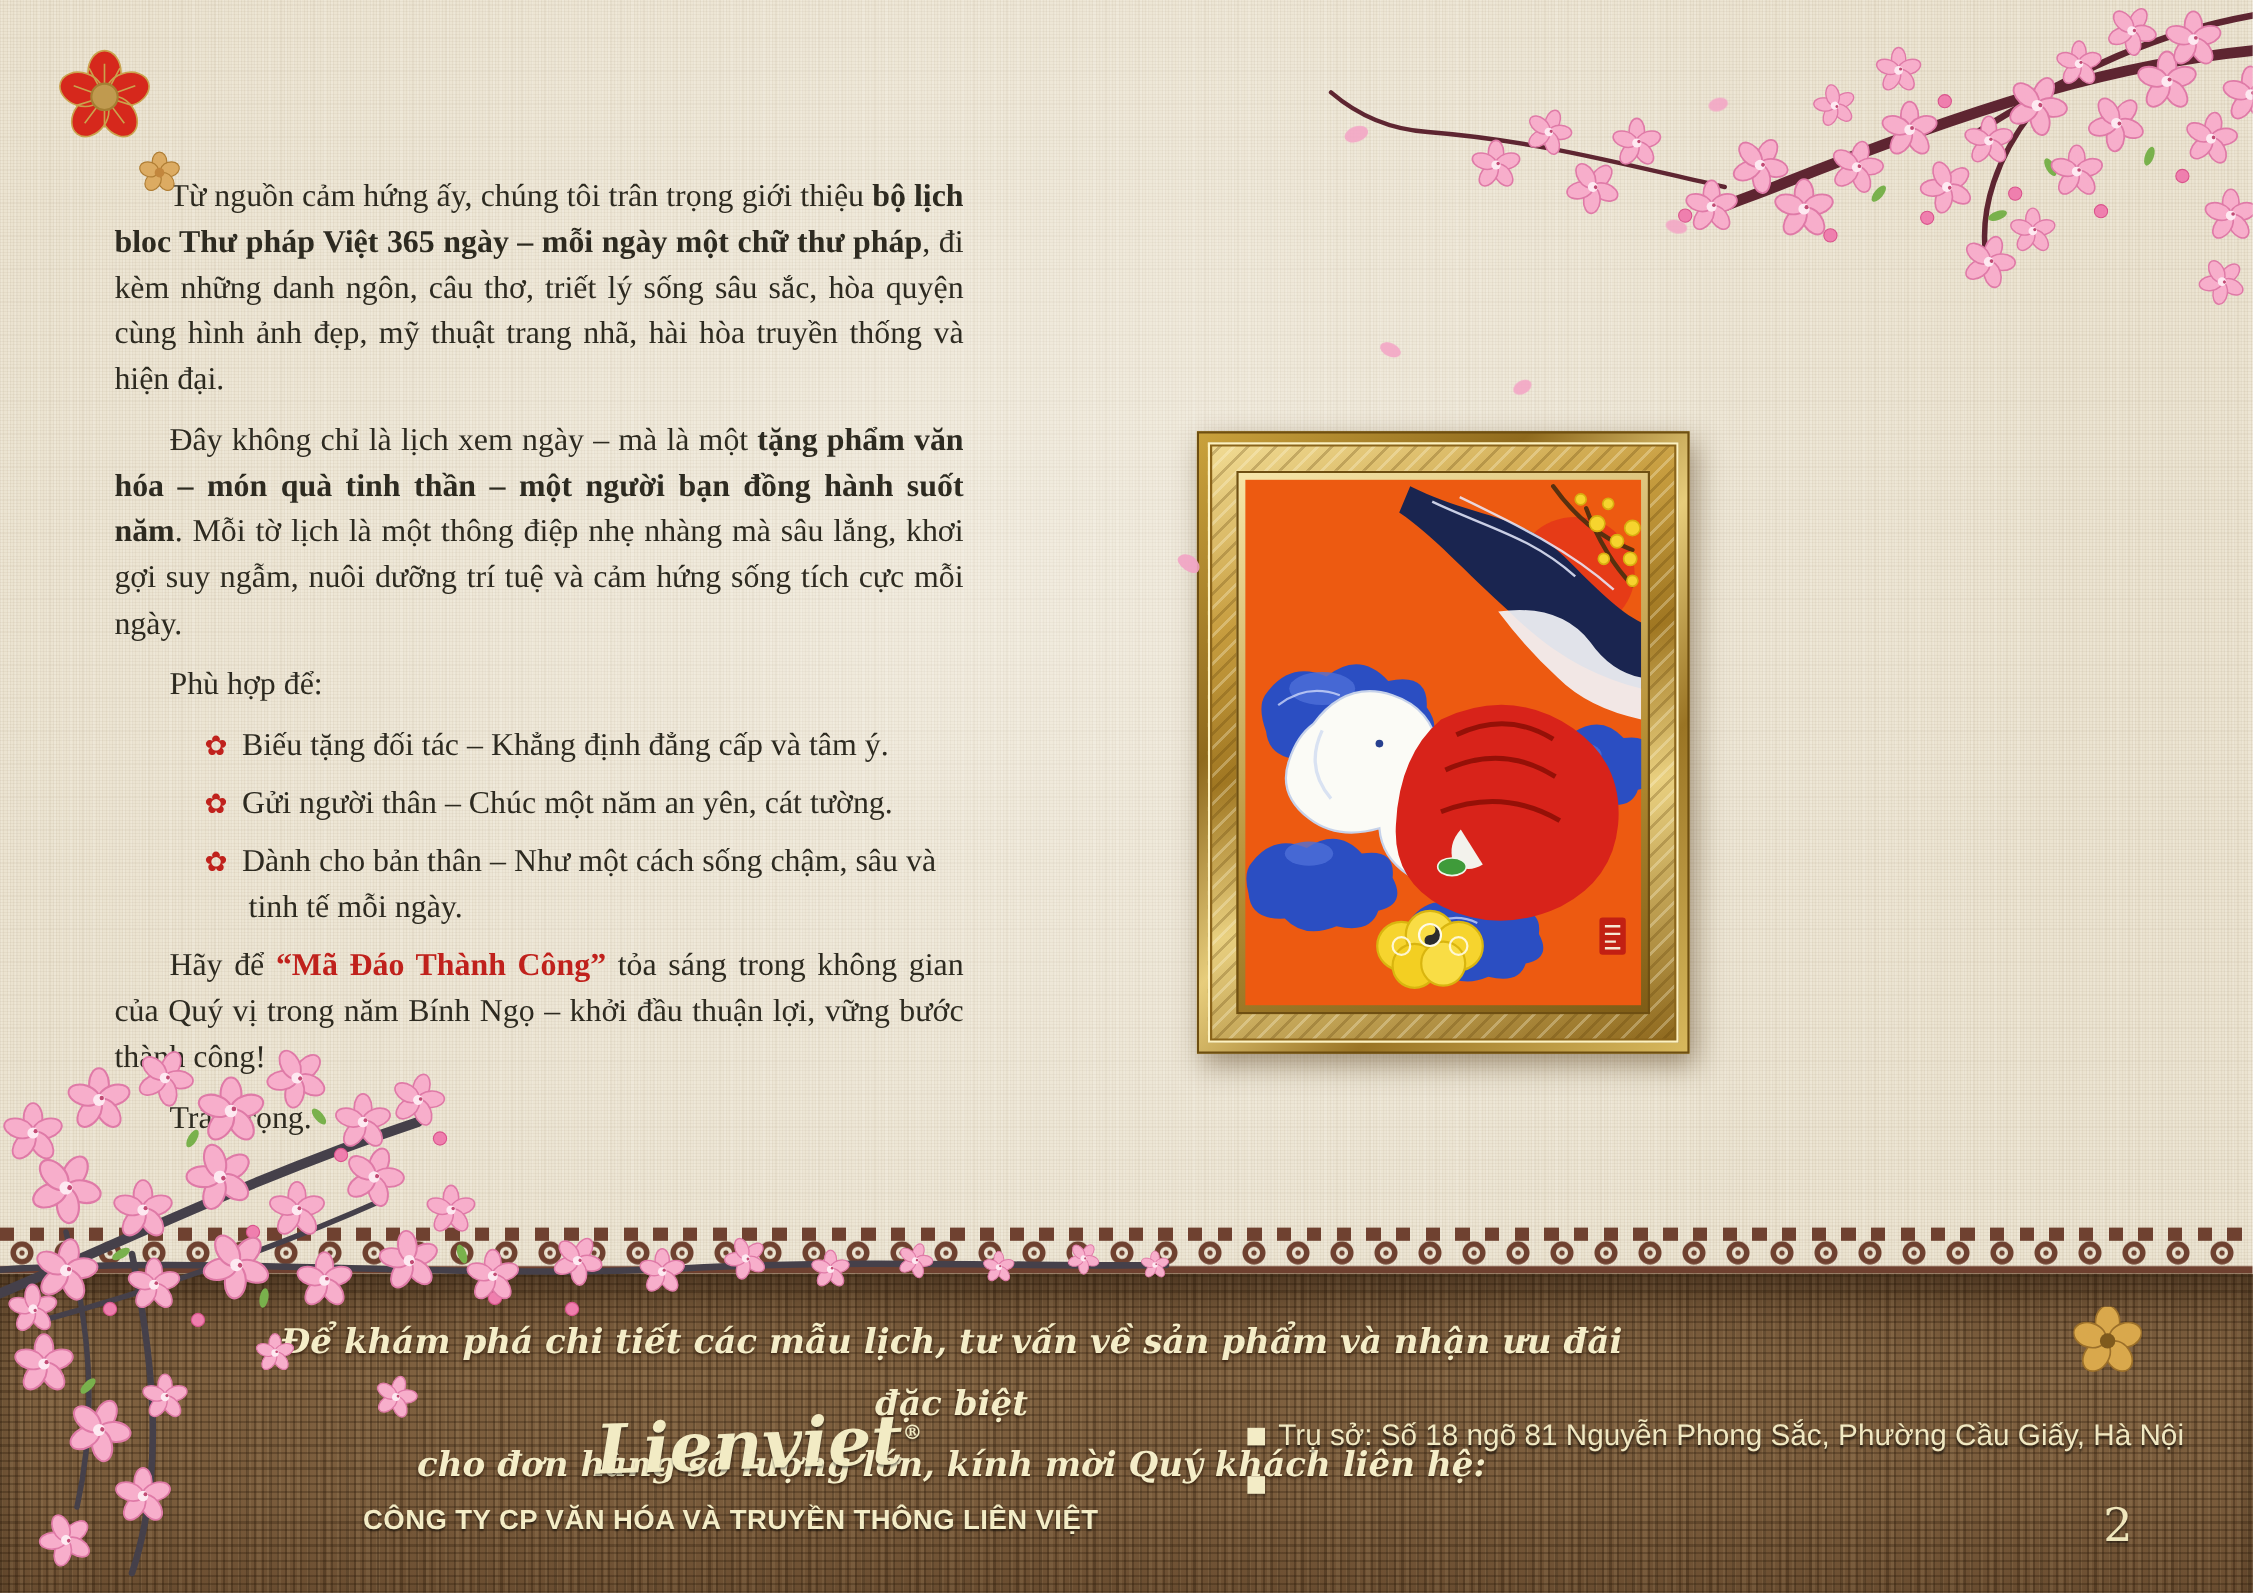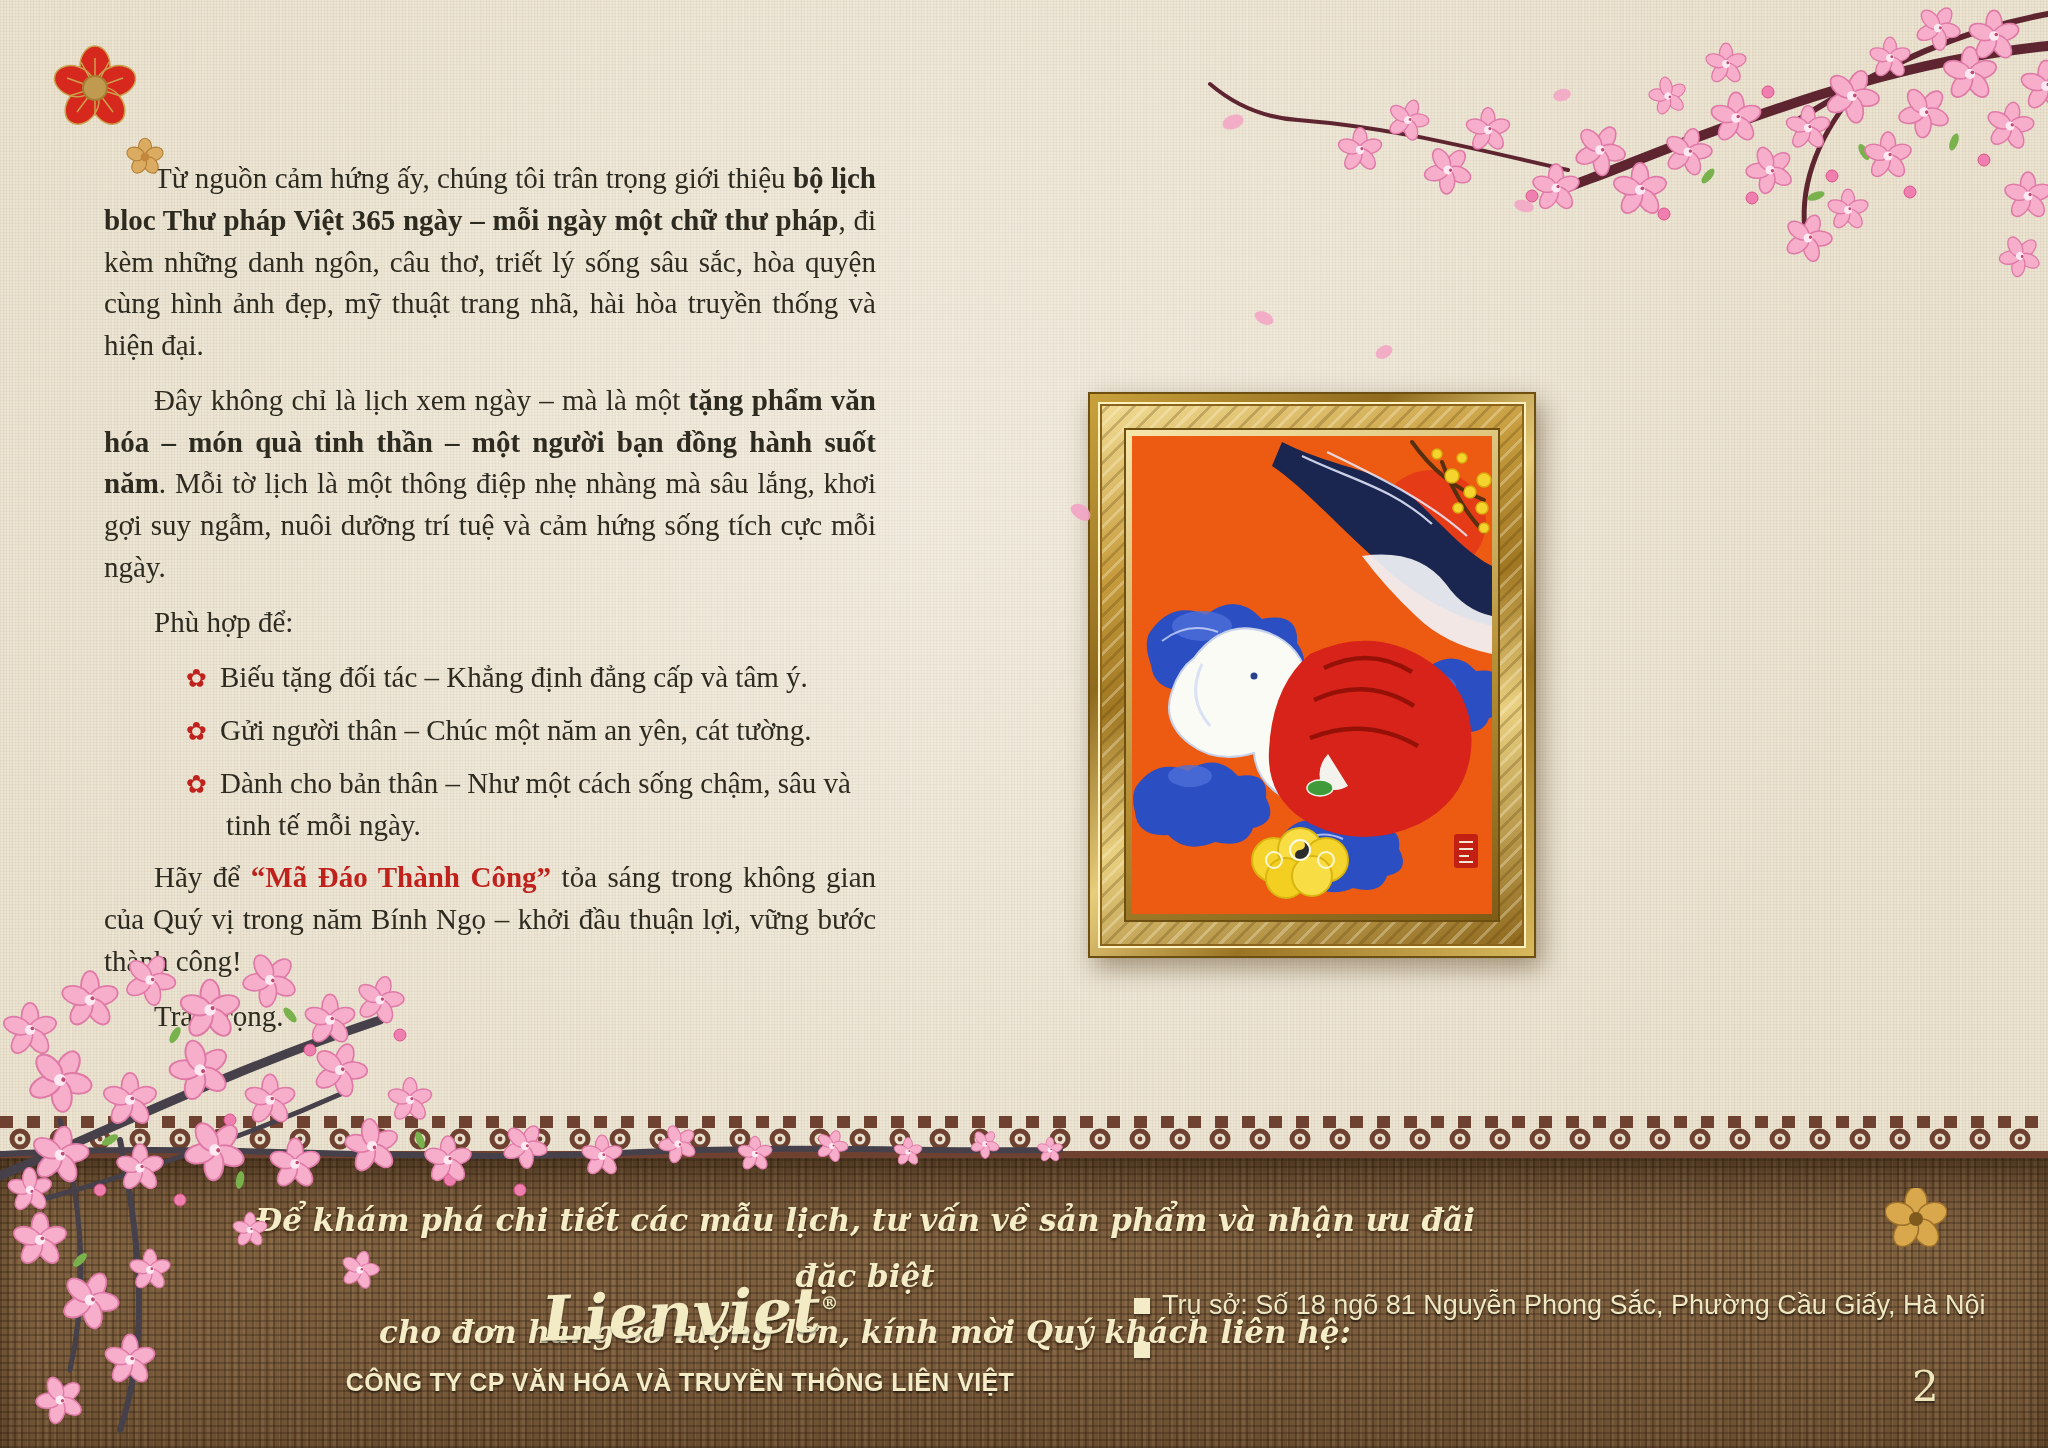--- a/index.html
+++ b/index.html
@@ -57,21 +57,21 @@
   
   .invite{position:absolute;left:240px;top:1192px;width:1250px;text-align:center;
     font-family:"DejaVu Serif",serif;font-style:italic;font-weight:bold;
     font-size:31px;line-height:56px;color:#f4edc8;
     text-shadow:0 2px 3px rgba(40,20,5,.72);}
   .logo{position:absolute;left:470px;top:1272px;width:440px;text-align:center;
     font-family:"DejaVu Serif",serif;font-style:italic;font-weight:bold;
     font-size:62px;line-height:72px;color:#f2ebc4;transform:rotate(-2deg);
     text-shadow:0 2px 2px rgba(0,0,0,.45);}
   .logo sup{font-size:18px;font-style:normal;}
-  .company{position:absolute;left:330px;top:1368px;width:700px;text-align:center;
+  .company{position:absolute;left:330px;top:1368px;width:700px;
     font-family:"Liberation Sans",sans-serif;font-weight:bold;font-size:25px;
     letter-spacing:.4px;color:#f3ecc6;text-shadow:0 2px 2px rgba(0,0,0,.55);}
   .contacts{position:absolute;left:1134px;top:1288px;
     font-family:"Liberation Sans",sans-serif;font-size:27px;color:#f0e8c2;
     text-shadow:0 2px 2px rgba(0,0,0,.6);}
   .c-row{margin-bottom:9px;line-height:35px;white-space:nowrap;}
   .sq{display:inline-block;width:16px;height:16px;background:#f3ecc6;
     margin-right:12px;box-shadow:1px 2px 2px rgba(0,0,0,.4);}
   .pageno{position:absolute;left:1912px;top:1362px;font-family:"DejaVu Serif",serif;
     font-size:42px;color:#efe6bc;text-shadow:0 2px 2px rgba(0,0,0,.5);}

